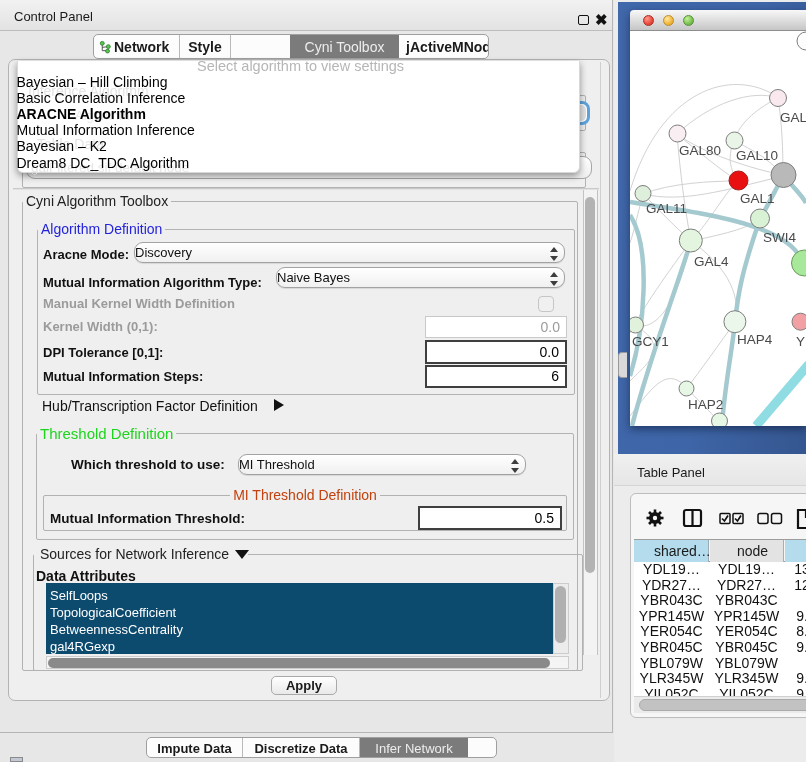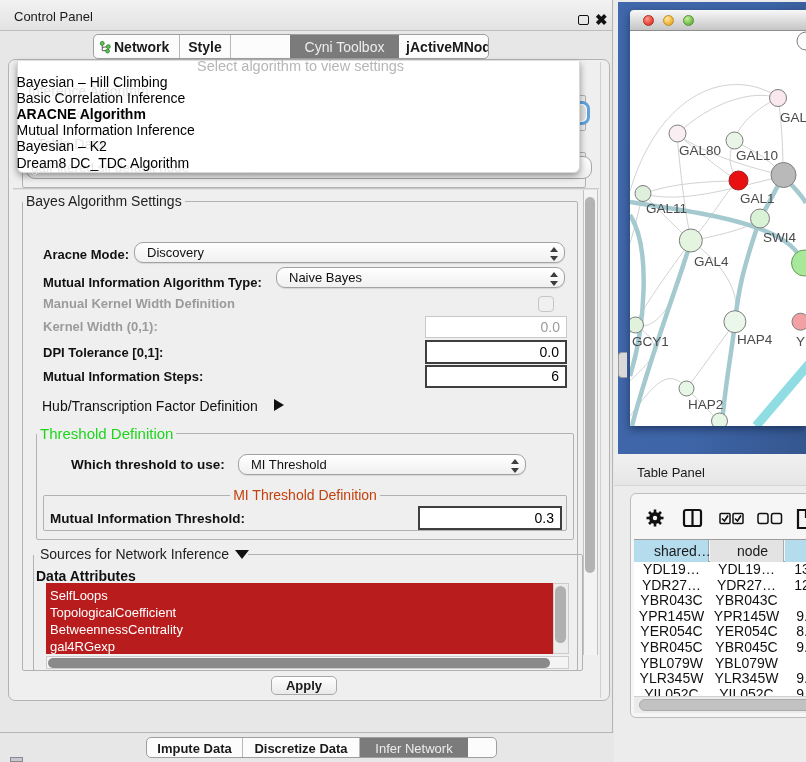--- a/index.html
+++ b/index.html
@@ -5,21 +5,21 @@
   * { margin:0; padding:0; box-sizing:border-box; }
   html,body { width:806px; height:762px; overflow:hidden; }
   body { font-family:"Liberation Sans", sans-serif; background:#e7e7e7; position:relative; }
   .abs { position:absolute; }
   .b { font-weight:bold; }
   .lbl { font-size:13px; color:#111; }
   .gray { color:#9b9b9b; }
   .combo {
     position:absolute; background:linear-gradient(#ffffff,#f0f0f0);
     border:1px solid #a2a2a2; border-radius:9px; height:21px;
-    font-size:13px; color:#111; line-height:19px; padding-left:12px;
+    font-size:13px; color:#111; line-height:19px; padding-left:0;
     box-shadow:0 1px 1px rgba(0,0,0,0.1);
   }
   .spin { position:absolute; right:5px; top:2.5px; width:10px; height:16px; }
   .spin:before { content:""; position:absolute; left:1px; top:1px;
     border-left:4px solid transparent; border-right:4px solid transparent;
     border-bottom:5.5px solid #3d3d3d; }
   .spin:after { content:""; position:absolute; left:1px; bottom:1px;
     border-left:4px solid transparent; border-right:4px solid transparent;
     border-top:5.5px solid #3d3d3d; }
   .field { position:absolute; background:#fff; font-size:14px; text-align:right; padding-right:6px; }
@@ -62,23 +62,26 @@
   <div class="abs" style="left:250px;top:101px;width:340px;height:24px;border:3px solid #5ea3dc;border-radius:8px;background:#fff;"></div>
   <div class="abs" style="left:578px;top:105px;width:8px;height:16px;background:#e2e2e2;border-radius:0 5px 5px 0;"></div>
   <fieldset style="left:22px;top:144px;width:564px;height:44px;">
     <legend style="color:#333;">Table Data</legend>
   </fieldset>
   <div class="abs" style="left:26px;top:156px;width:566px;height:23px;border:1px solid #a6a6a6;border-radius:9px;background:linear-gradient(#fff,#eee);"></div>
   <div class="abs" style="left:31px;top:160px;font-size:13.5px;color:#444;">galFiltered.sif default node</div>
 
   <div class="abs" style="left:13px;top:188px;width:586px;height:2px;border-top:1px solid #c9c9c9;border-bottom:1px solid #e2e2e2;"></div>
   <fieldset style="left:22px;top:193px;width:556px;height:478px;">
-    <legend style="color:#222;">Bayes Algorithm Settings</legend>
-  </fieldset>
-
+    <legend style="color:#222;">Cyni Algorithm Toolbox</legend>
+  </fieldset>
+
+  <fieldset style="left:37px;top:221px;width:538px;height:174px;">
+    <legend style="color:#2323dd;">Algorithm Definition</legend>
+  </fieldset>
   <div class="abs lbl b" style="left:43px;top:247px;">Aracne Mode:</div>
   <div class="combo" style="left:134px;top:242px;width:431px;">Discovery<span class="spin"></span></div>
   <div class="abs lbl b" style="left:43px;top:275px;">Mutual Information Algorithm Type:</div>
   <div class="combo" style="left:276px;top:267px;width:289px;">Naive Bayes<span class="spin"></span></div>
   <div class="abs lbl b gray" style="left:43px;top:296px;">Manual Kernel Width Definition</div>
   <div class="abs" style="left:538px;top:296px;width:16px;height:16px;background:#f0f0f0;border:1px solid #c6c6c6;border-radius:4px;"></div>
   <div class="abs lbl b gray" style="left:43px;top:319px;">Kernel Width (0,1):</div>
   <div class="field gray" style="left:425px;top:316px;width:142px;height:22px;border:1px solid #c9c9c9;line-height:20px;">0.0</div>
   <div class="abs lbl b" style="left:43px;top:345px;">DPI Tolerance [0,1]:</div>
   <div class="field" style="left:425px;top:340px;width:142px;height:24px;border:2px solid #3f3f3f;line-height:20px;">0.0</div>
@@ -90,28 +93,28 @@
 
   <fieldset style="left:36px;top:425px;width:538px;height:115px;">
     <legend style="color:#1dd51d;font-size:15px;">Threshold Definition</legend>
   </fieldset>
   <div class="abs b" style="left:71px;top:457px;font-size:13.5px;color:#111;">Which threshold to use:</div>
   <div class="combo" style="left:238px;top:454px;width:288px;">MI Threshold<span class="spin"></span></div>
   <fieldset style="left:43px;top:487px;width:524px;height:44px;">
     <legend style="color:#c2410c;text-align:center;">MI Threshold Definition</legend>
   </fieldset>
   <div class="abs b" style="left:50px;top:511px;font-size:13.5px;color:#111;">Mutual Information Threshold:</div>
-  <div class="field" style="left:418px;top:506px;width:144px;height:24px;border:2px solid #3f3f3f;line-height:20px;">0.3</div>
+  <div class="field" style="left:418px;top:506px;width:144px;height:24px;border:2px solid #3f3f3f;line-height:20px;">0.5</div>
 
   <fieldset style="left:33px;top:546px;width:550px;height:125px;">
     <legend style="color:#222;padding-left:6px;">Sources for Network Inference &nbsp;&nbsp;&nbsp;</legend>
   </fieldset>
   <div class="abs" style="left:235px;top:550px;width:0;height:0;border-left:7px solid transparent;border-right:7px solid transparent;border-top:9px solid #111;"></div>
   <div class="abs b" style="left:36px;top:568px;font-size:14px;color:#111;">Data Attributes</div>
-  <div class="abs" style="left:46px;top:583px;width:507px;height:71px;background:#b91c1c;overflow:hidden;">
+  <div class="abs" style="left:46px;top:583px;width:507px;height:71px;background:#0c4a6e;overflow:hidden;">
     <div style="font-size:13px;color:#fff;padding:4px 0 0 4px;line-height:17px;">SelfLoops<br>TopologicalCoefficient<br>BetweennessCentrality<br>gal4RGexp</div>
   </div>
   <div class="abs" style="left:553px;top:583px;width:16px;height:71px;background:#ececec;border:1px solid #ccc;"></div>
   <div class="abs" style="left:555px;top:586px;width:11px;height:57px;background:#b0b0b0;border-radius:6px;"></div>
 
   <div class="abs" style="left:46px;top:656px;width:523px;height:13px;background:#f4f4f4;border:1px solid #ccc;"></div>
   <div class="abs" style="left:48px;top:658px;width:502px;height:10px;background:#8a8a8a;border-radius:5px;"></div>
 
   <div class="abs" style="left:271px;top:676px;width:66px;height:19px;background:linear-gradient(#ffffff,#e9e9e9);border:1px solid #a9a9a9;border-radius:5px;text-align:center;line-height:17px;font-size:13px;font-weight:bold;color:#1a1a1a;">Apply</div>
 

